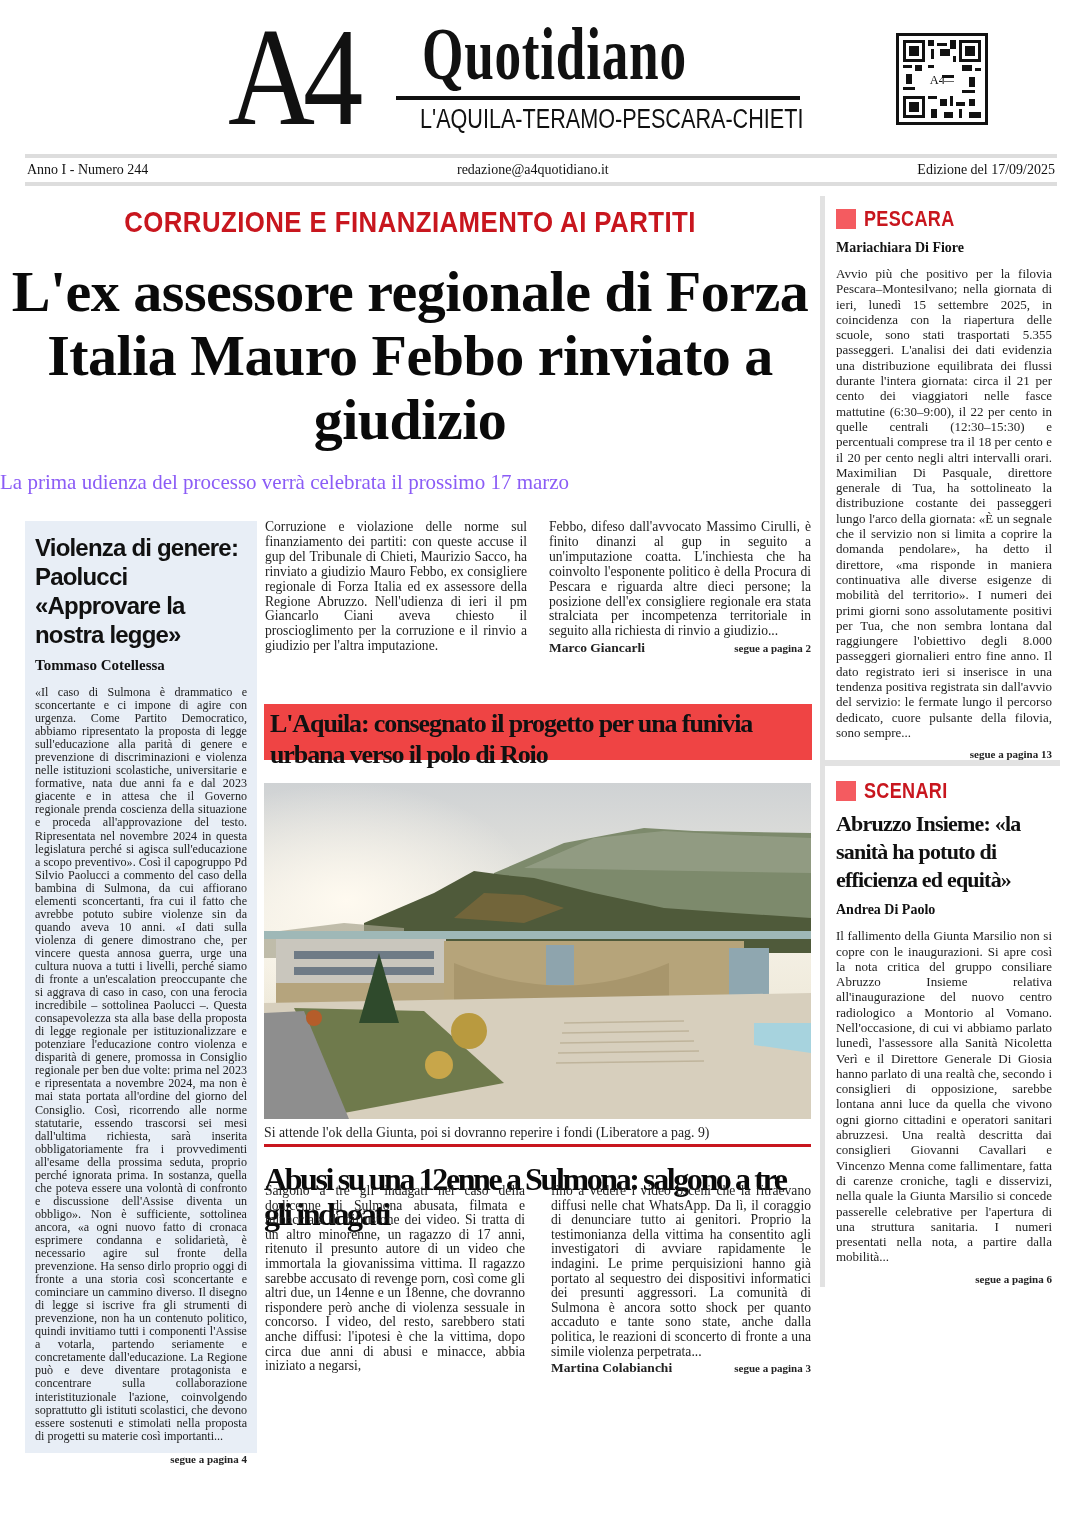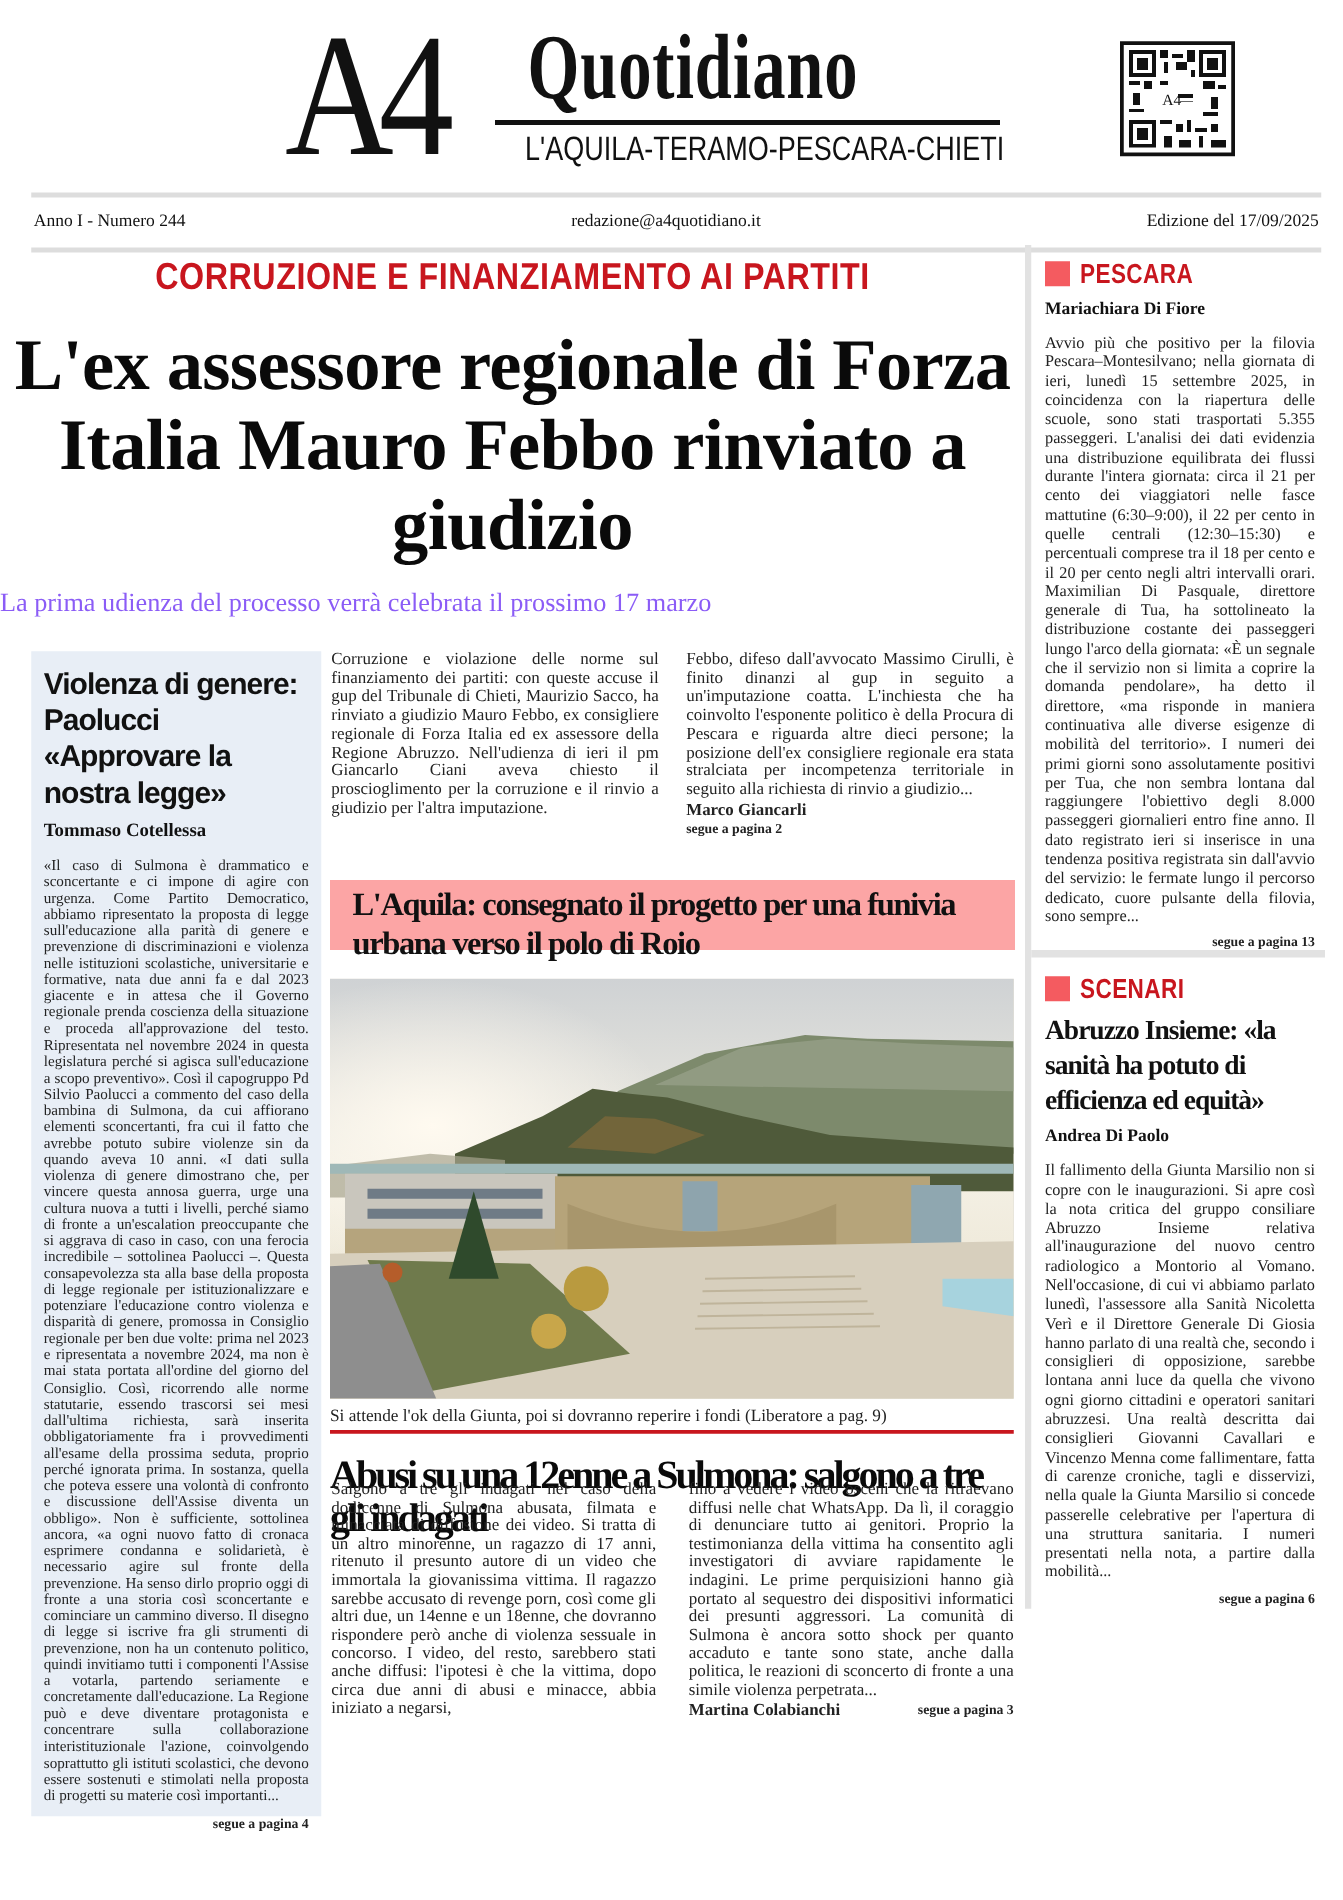--- a/index.html
+++ b/index.html
@@ -8,43 +8,43 @@
 
   
   .masthead { position: absolute; left: 0; top: 0; width: 1074px; height: 150px; }
   .logo-a4 { position: absolute; left: 228px; top: 12px; font-family: "Liberation Serif", serif; font-size: 140px; line-height: 130px; letter-spacing: -14px; color: #111; transform: scaleX(0.86); transform-origin: left top; }
   .logo-name { position: absolute; left: 422px; top: 14px; font-family: "Liberation Serif", serif; font-weight: bold; font-size: 74px; line-height: 80px; color: #111; transform: scaleX(0.72); transform-origin: left top; letter-spacing: 1px; }
   .logo-rule { position: absolute; left: 396px; top: 96px; width: 404px; height: 4px; background: #111; }
   .logo-cities { position: absolute; left: 420px; top: 104px; font-family: "Liberation Sans", sans-serif; font-size: 27px; line-height: 30px; color: #111; transform: scaleX(0.8); transform-origin: left top; white-space: nowrap; }
   .qr { position: absolute; left: 896px; top: 33px; width: 92px; height: 92px; border: 3px solid #111; background: #fff; padding: 4px; }
   .qr svg { width: 100%; height: 100%; display: block; }
 
-  .infobar { position: absolute; left: 25px; top: 154px; width: 1032px; height: 48px; border-top: 4px solid #ddd; border-bottom: 4px solid #ddd; display: flex; justify-content: space-between; align-items: center; font-family: "Liberation Serif", serif; font-size: 14px; color: #111; padding: 0 2px; }
+  .infobar { position: absolute; left: 25px; top: 154px; width: 1032px; height: 32px; border-top: 4px solid #ddd; border-bottom: 4px solid #ddd; display: flex; justify-content: space-between; align-items: center; font-family: "Liberation Serif", serif; font-size: 14px; color: #111; padding: 0 2px; }
 
   
   .kicker { position: absolute; left: 0; top: 204px; width: 820px; text-align: center; font-family: "Liberation Sans", sans-serif; font-weight: bold; font-size: 30px; line-height: 36px; color: #c8161e; transform: scaleX(0.86); transform-origin: center top; letter-spacing: 0.5px; }
   .main-title { position: absolute; left: 0; top: 260px; width: 820px; text-align: center; font-family: "Liberation Serif", serif; font-weight: bold; font-size: 58px; line-height: 64px; color: #0a0a0a; letter-spacing: -0.5px; }
   .main-sub { position: absolute; left: 0; top: 468px; width: 846px; text-align: left; font-family: "Liberation Serif", serif; font-size: 21px; line-height: 28px; color: #8b5cf6; }
 
   
   .left-col { position: absolute; left: 25px; top: 521px; width: 232px; height: 932px; background: #e8eef6; padding: 12px 10px 0 10px; }
   .left-col h2 { font-family: Liberation Sans, sans-serif; font-weight: bold; font-size: 24px; line-height: 29px; letter-spacing: -0.8px; color: #111; }
   .left-col .byline { font-family: "Liberation Serif", serif; font-weight: bold; font-size: 15px; margin-top: 8px; margin-bottom: 12px; }
   .left-col .body { font-family: "Liberation Serif", serif; font-size: 12.1px; line-height: 13.05px; text-align: justify; color: #222; }
   .segue { font-family: "Liberation Serif", serif; font-weight: bold; font-size: 11px; text-align: right; margin-top: 10px; color: #222; }
 
   
   .lead { position: absolute; left: 265px; top: 520px; width: 546px; display: flex; gap: 22px; }
   .lead .col { width: 262px; font-family: "Liberation Serif", serif; font-size: 13.6px; line-height: 14.9px; text-align: justify; color: #222; }
-  .lead .sig-row { display: flex; justify-content: space-between; align-items: baseline; margin-top: 2px; flex-direction: column; }
+  .lead .sig-row { display: flex; justify-content: space-between; align-items: baseline; margin-top: 2px; }
   .lead .sig { font-weight: bold; font-size: 13.5px; }
   .lead .segue-inline { font-weight: bold; font-size: 11px; }
 
   
-  .funivia-head { position: absolute; left: 264px; top: 704px; width: 548px; height: 56px; background: #fca5a5; padding: 4px 18px; }
+  .funivia-head { position: absolute; left: 264px; top: 704px; width: 548px; height: 56px; background: #ef4444; padding: 4px 6px; }
   .funivia-head h2 { font-family: "Liberation Serif", serif; font-weight: bold; font-size: 26px; line-height: 31px; letter-spacing: -1.1px; color: #111; }
   .photo { position: absolute; left: 264px; top: 783px; width: 547px; height: 336px; overflow: hidden; background: #d9d6cc; }
   .photo svg { width: 100%; height: 100%; display: block; }
   .caption { position: absolute; left: 264px; top: 1124px; width: 547px; font-family: "Liberation Serif", serif; font-size: 13.8px; line-height: 17px; color: #222; border-bottom: 3px solid #c8161e; padding-bottom: 3px; white-space: nowrap; }
 
   
   .sulmona-title { position: absolute; left: 264px; top: 1162px; width: 548px; font-family: "Liberation Serif", serif; font-weight: bold; font-size: 32px; line-height: 35px; letter-spacing: -2.4px; color: #0a0a0a; }
   .sulmona { position: absolute; left: 265px; top: 1184px; width: 546px; display: flex; gap: 26px; }
   .sulmona .col { width: 262px; font-family: "Liberation Serif", serif; font-size: 13.6px; line-height: 14.6px; text-align: justify; color: #222; }
   .sulmona .sig-row { display: flex; justify-content: space-between; align-items: flex-end; margin-top: 2px; }

